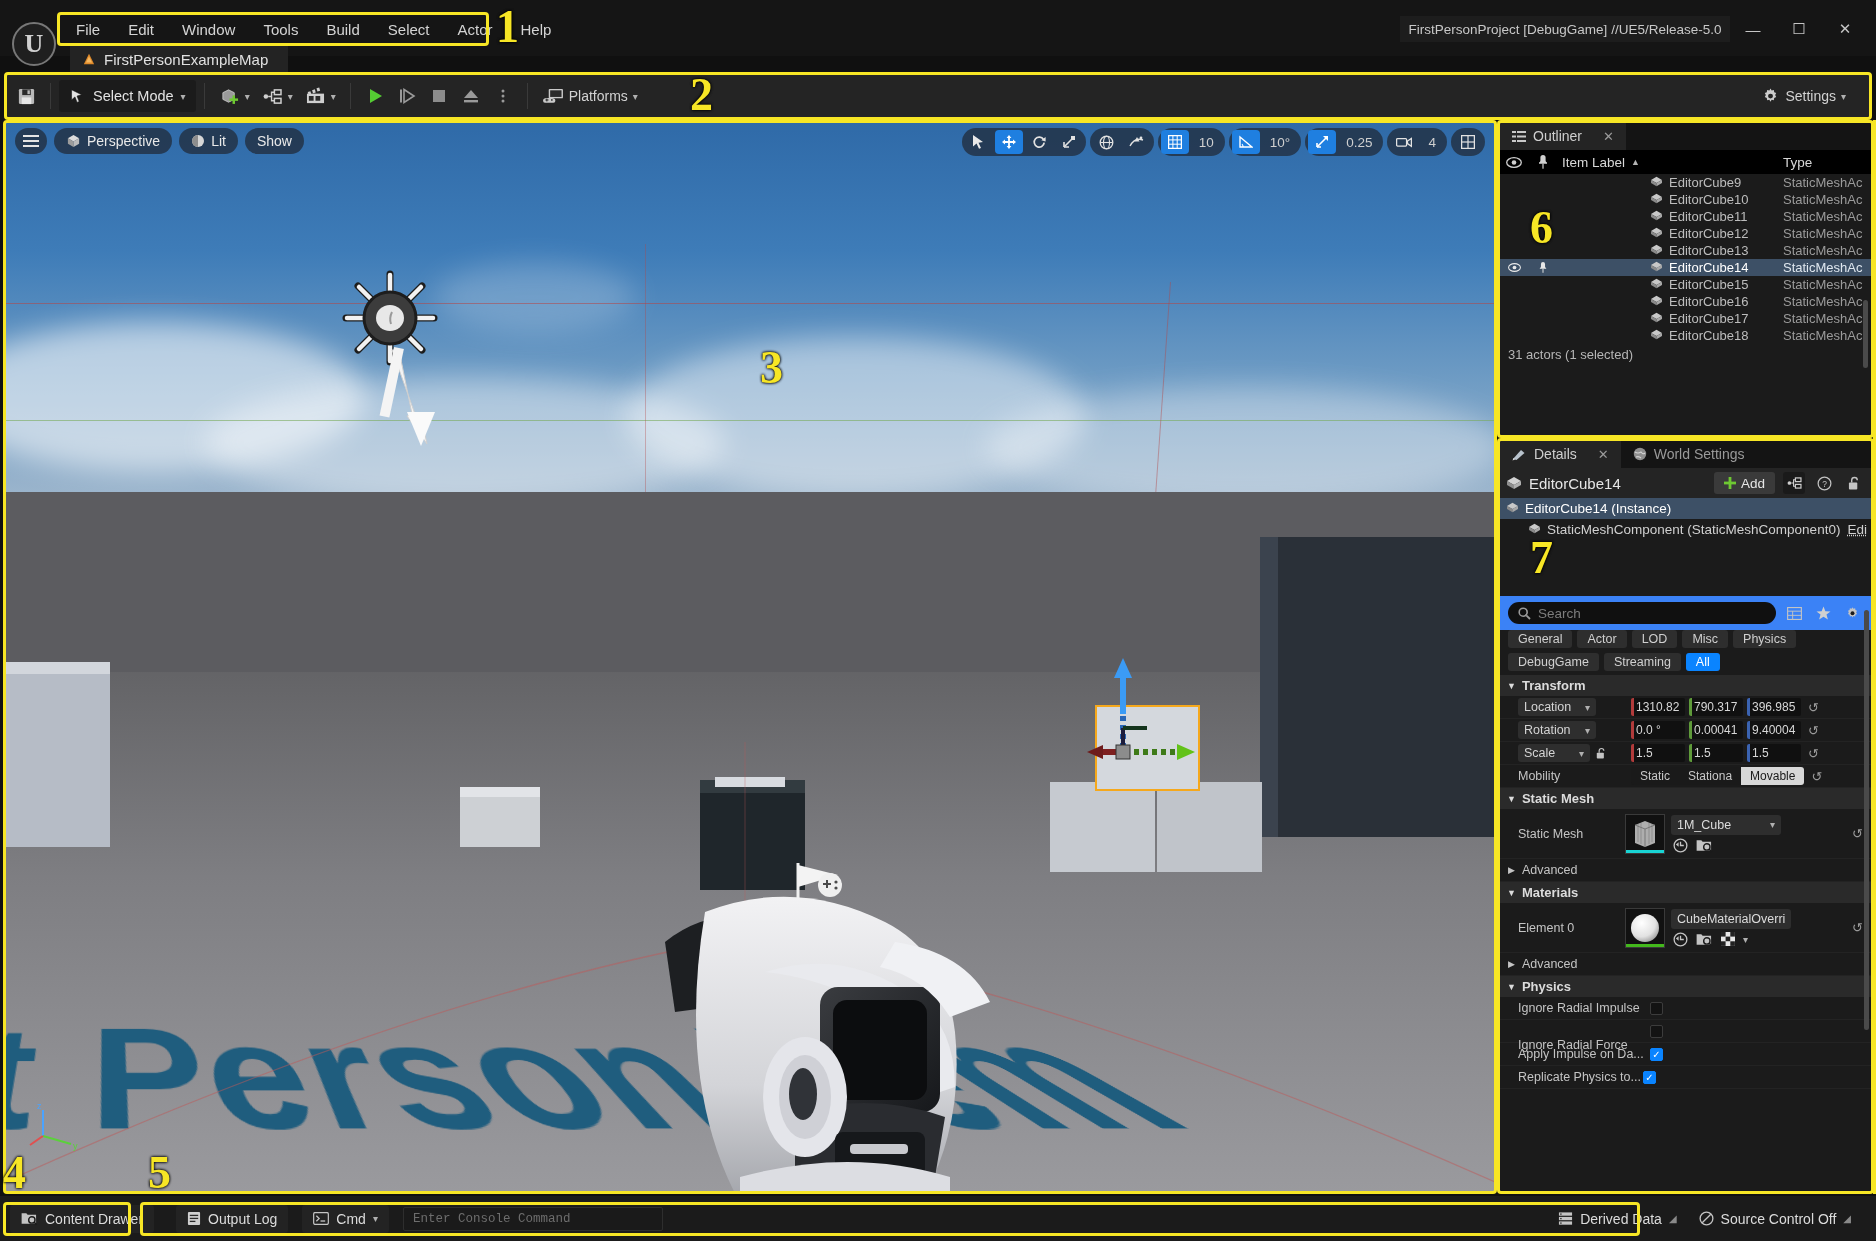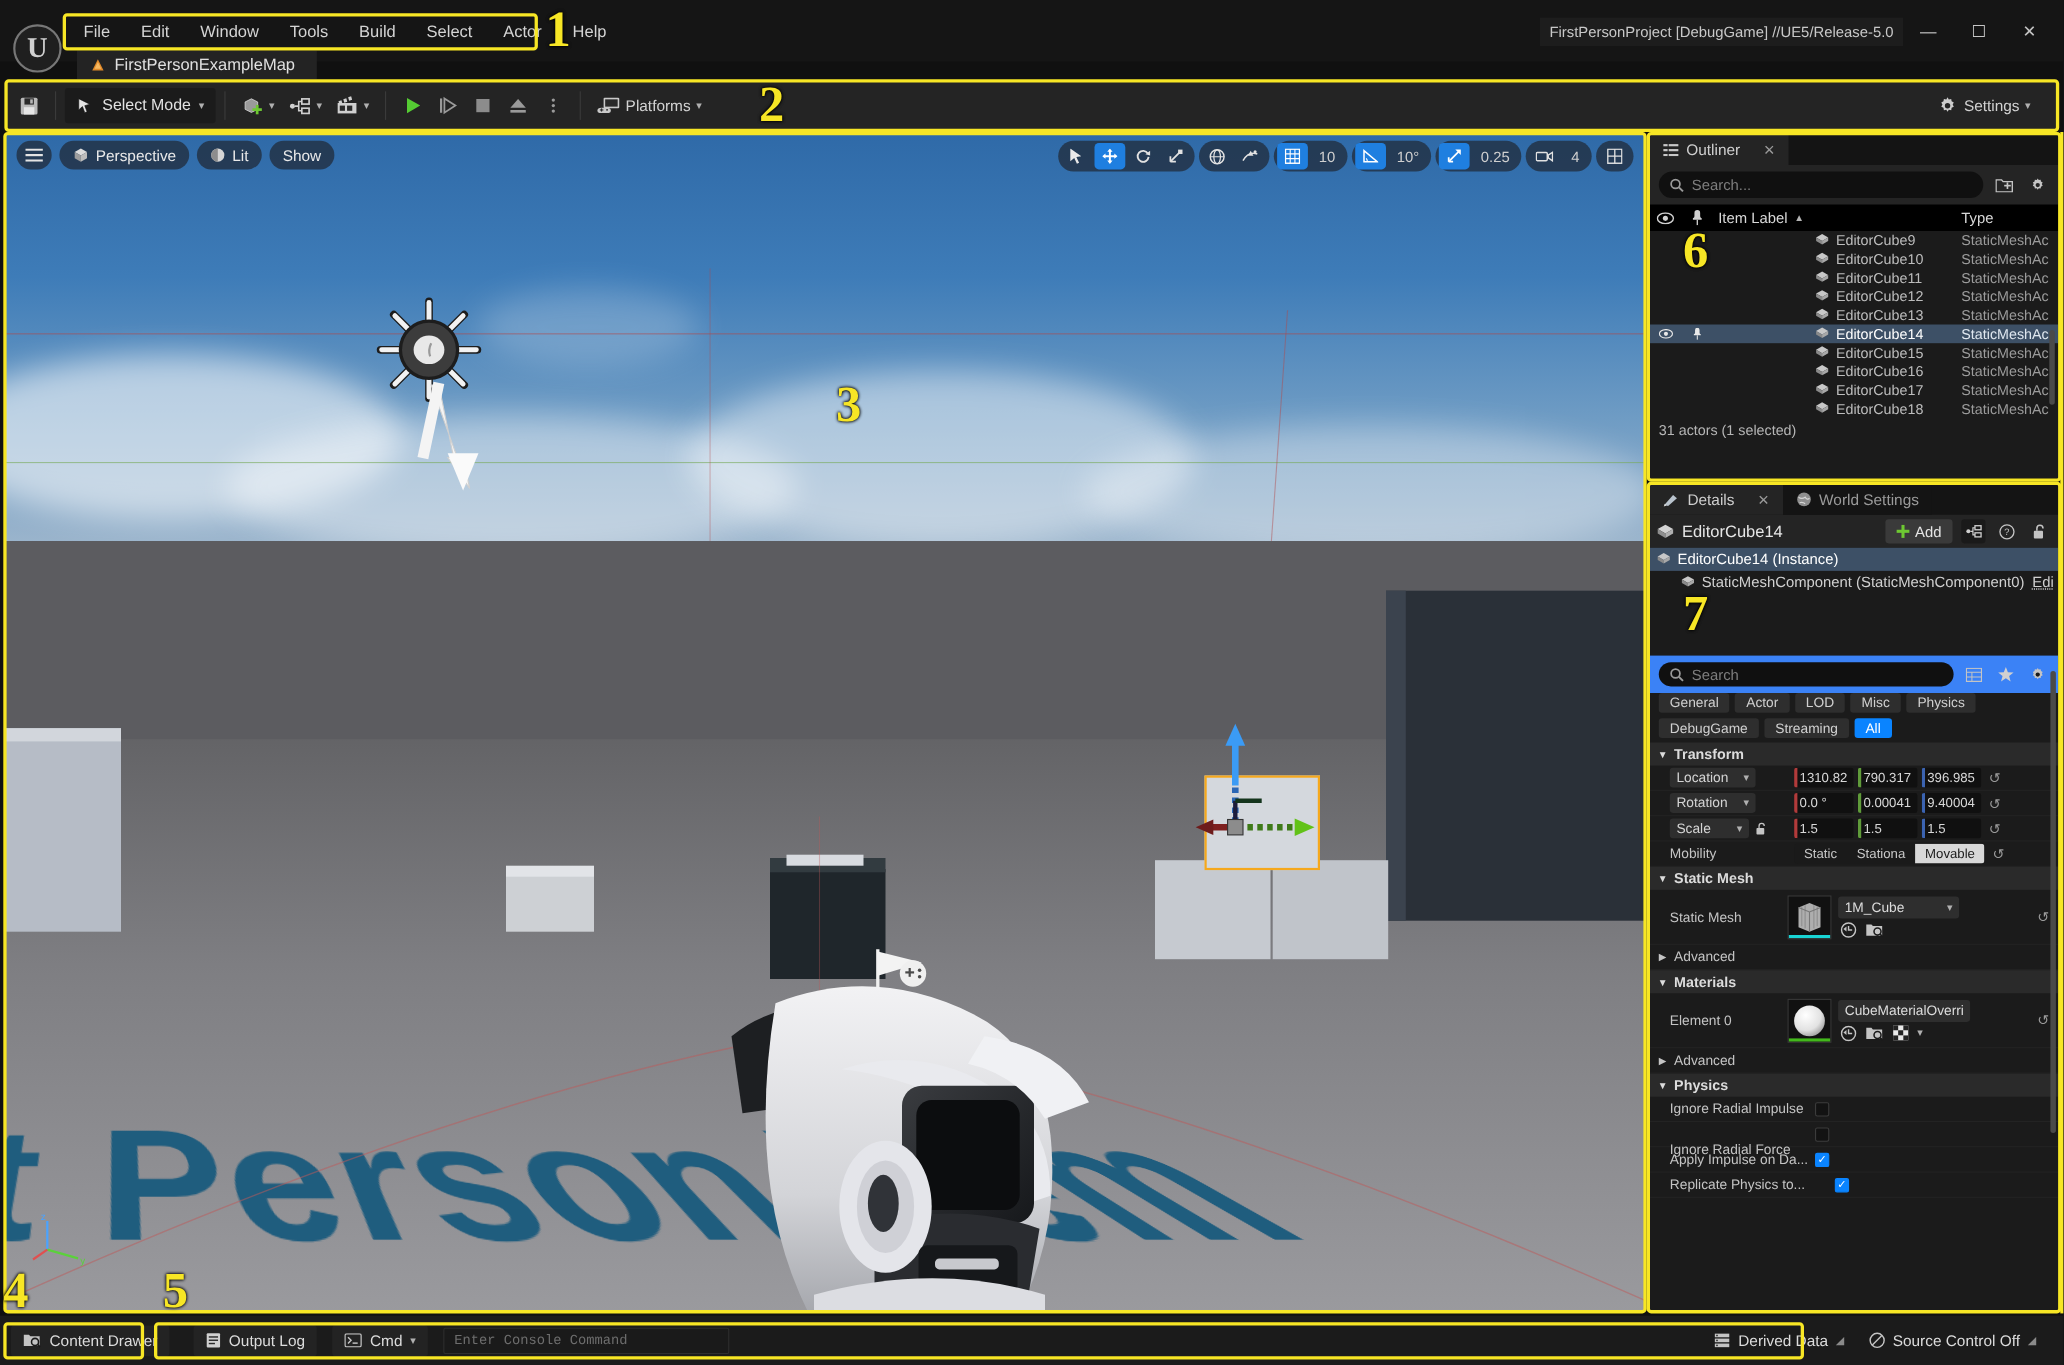--- a/index.html
+++ b/index.html
@@ -564,44 +564,20 @@
               <rect x="5" y="4.5" width="9" height="2"></rect>
           <rect y="9" width="4" height="2"></rect>
               <rect x="5" y="9" width="9" height="2"></rect>
             </g>
         </svg>
         <span>Outliner</span>
         <span class="x">✕</span>
       </div>
     </div>
 
-    <div class="searchrow">
-      <div class="searchbox">
-        <svg width="13" height="13" viewBox="0 0 13 13">
-          <circle cx="5.2" cy="5.2" r="4" fill="none" stroke="#9a9a9a" stroke-width="1.6"></circle>
-          <line x1="8.3" y1="8.3" x2="12" y2="12" stroke="#9a9a9a" stroke-width="1.8"></line>
-        </svg>
-        <span>Search...</span>
-      </div>
-      <div class="icbtn">
-        <svg width="16" height="14" viewBox="0 0 16 14">
-            <path d="M0.6 2.5 h5 l1.4 1.6 h8.4 v9.3 h-14.8 z" fill="none" stroke="#c4c4c4" stroke-width="1.3"></path>
-            <g fill="#c4c4c4">
-              <rect x="8" y="7" width="6" height="1.5"></rect>
-              <rect x="10.2" y="4.8" width="1.5" height="6"></rect>
-            </g>
-          </svg>
-      </div>
-      <div class="icbtn">
-        <svg width="15" height="15" viewBox="0 0 20 20">
-            <path d="M10 1.6 l1.2 2.0 2.3-.5 .4 2.3 2.1 1.0 -1.1 2.1 1.1 2.1 -2.1 1.0 -.4 2.3 -2.3-.5 -1.2 2.0 -1.2-2.0 -2.3 .5 -.4-2.3 -2.1-1.0 1.1-2.1 -1.1-2.1 2.1-1.0 .4-2.3 2.3 .5 z" fill="#c4c4c4"></path>
-            <circle cx="10" cy="9.6" r="2.6" fill="#242424"></circle>
-          </svg>
-      </div>
-    </div>
 
     <div class="colhdr">
       <div style="width:28px;display:flex;justify-content:center;">
         <svg width="16" height="11" viewBox="0 0 16 11">
             <ellipse cx="8" cy="5.5" rx="7.3" ry="4.8" fill="none" stroke="#d0d0d0" stroke-width="1.3"></ellipse>
             <circle cx="8" cy="5.5" r="2.3" fill="#d0d0d0"></circle>
           </svg>
       </div>
       <div style="width:30px;display:flex;justify-content:center;">
         <svg width="10" height="14" viewBox="0 0 10 14">
@@ -1062,21 +1038,21 @@
         </div>
         <div class="prow">
           <div class="plabel" style="width:150px;margin-top:28px;">Ignore Radial Force</div>
           <div class="chk"></div>
         </div>
         <div class="prow">
           <div class="plabel" style="width:150px;">Apply Impulse on Da...</div>
           <div class="chk on">✓</div>
         </div>
         <div class="prow">
-          <div class="plabel" style="width:168px;">Replicate Physics to...</div>
+          <div class="plabel" style="width:143px;">Replicate Physics to...</div>
           <div class="chk on">✓</div>
         </div>
       </div>
 
     <div class="scrollbar" style="top:170px; height:420px; right:2px;"></div>
   </div>
 
   <div class="bottombar">
     <div class="bb-btn" style="margin-left:10px;">
       <svg width="17" height="15" viewBox="0 0 18 16">

